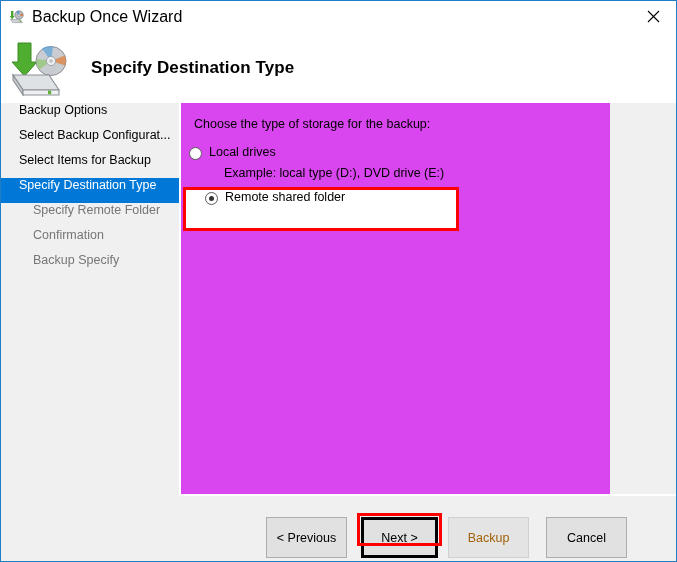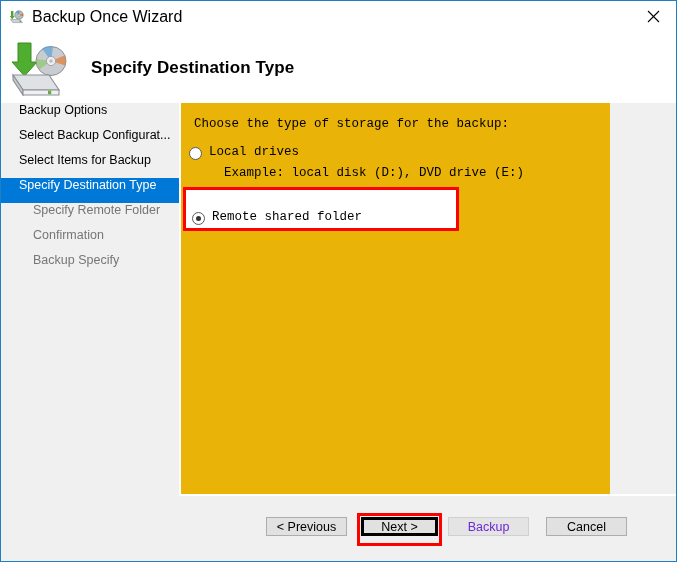--- a/index.html
+++ b/index.html
@@ -137,22 +137,21 @@
     height: 2px;
     background: #ffffff;
   }
 
   
   .content {
     position: absolute;
     left: 180px; top: 0;
     width: 429px;
     height: 391px;
-    background: #eab308;
-    font-family: Liberation Mono, monospace;
+    background: #d946ef;
   }
   .prompt {
     position: absolute;
     left: 13px; top: 14px;
     font-size: 12.5px;
     color: #000000;
     white-space: nowrap;
   }
 
   .option {
@@ -207,49 +206,49 @@
   .highlight-box {
     position: absolute;
     left: 2px;
     top: 84px;
     width: 276px;
     height: 44px;
     box-sizing: border-box;
     border: 3px solid #ff0000;
     background: #ffffff;
   }
-  .highlight-box .option-row { padding: 20px 0 0 6px; }
+  .highlight-box .option-row { padding: 0 0 0 6px; margin-left: 13px; }
   .highlight-box .option-example { margin-left: 41px; margin-top: 5px; }
 
   
   .buttonbar {
     position: absolute;
     left: 178px; top: 393px;
     width: 497px;
     height: 65px;
     background: #f0f0f0;
   }
   .btn {
     position: absolute;
     top: 21px;
-    height: 19px;
+    height: 41px;
     box-sizing: border-box;
     background: #e1e1e1;
     border: 1px solid #adadad;
     font-family: "Liberation Sans", sans-serif;
     font-size: 12.5px;
     color: #000000;
     display: flex;
     align-items: center;
     justify-content: center;
     cursor: default;
     padding: 0;
   }
   .btn.disabled {
-    color: #6d28d9;
+    color: #a16207;
     background: #e4e4e4;
     border-color: #d0d0d0;
   }
   #btn-previous { left: 87px; width: 81px; }
   #btn-next     { left: 182px; width: 77px; border: 3px solid #000000; }
   #btn-backup   { left: 269px; width: 81px; }
   #btn-cancel   { left: 367px; width: 81px; }
 
   .btn-highlight {
     position: absolute;
@@ -340,21 +339,21 @@
     <div class="divider-h"></div>
 
     <div class="content">
       <div class="prompt">Choose the type of storage for the backup:</div>
 
       <div class="option" id="opt-local">
         <div class="option-row">
           <span class="radio"></span>
           <span class="option-label">Local drives</span>
         </div>
-        <div class="option-example">Example: local disk (D:), DVD drive (E:)</div>
+        <div class="option-example">Example: local type (D:), DVD drive (E:)</div>
       </div>
 
       <div class="highlight-box">
         <div class="option-row">
           <span class="radio checked"></span>
           <span class="option-label">Remote shared folder</span>
         </div>
       </div>
     </div>
 

